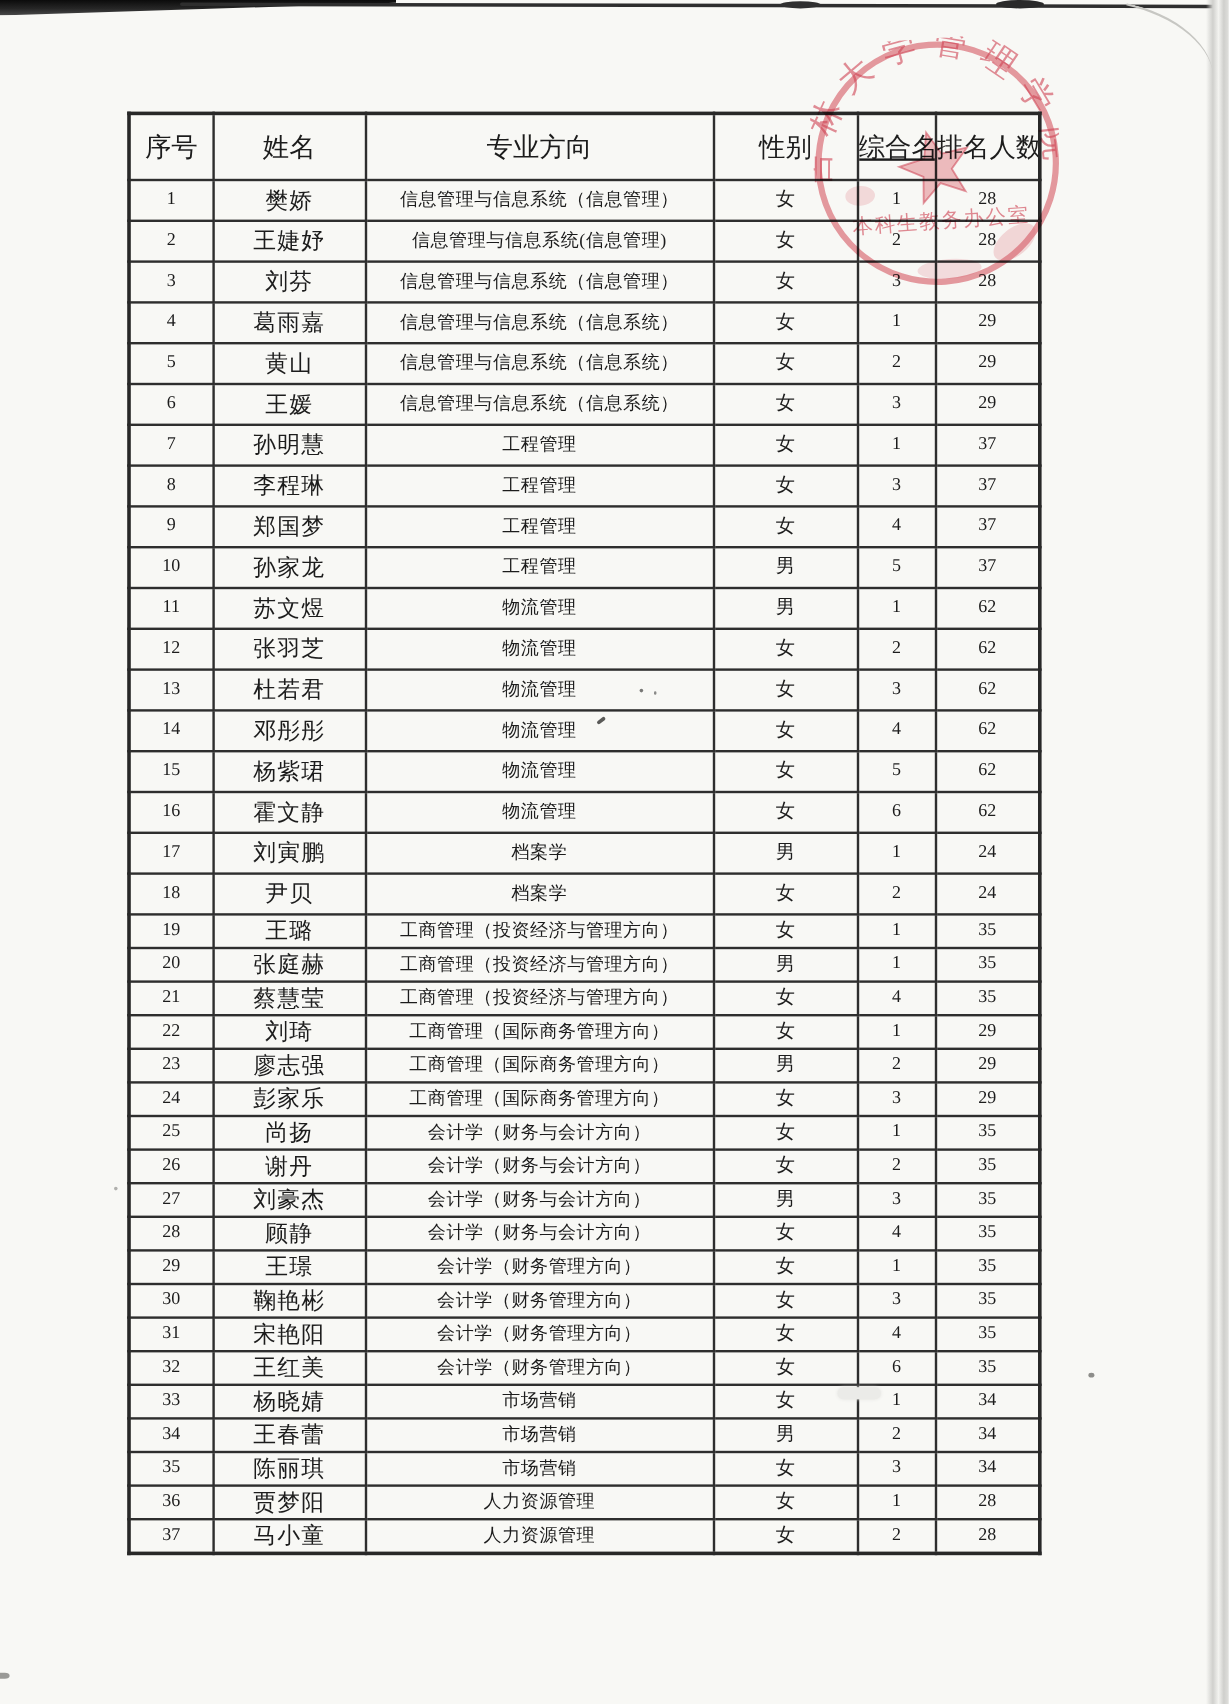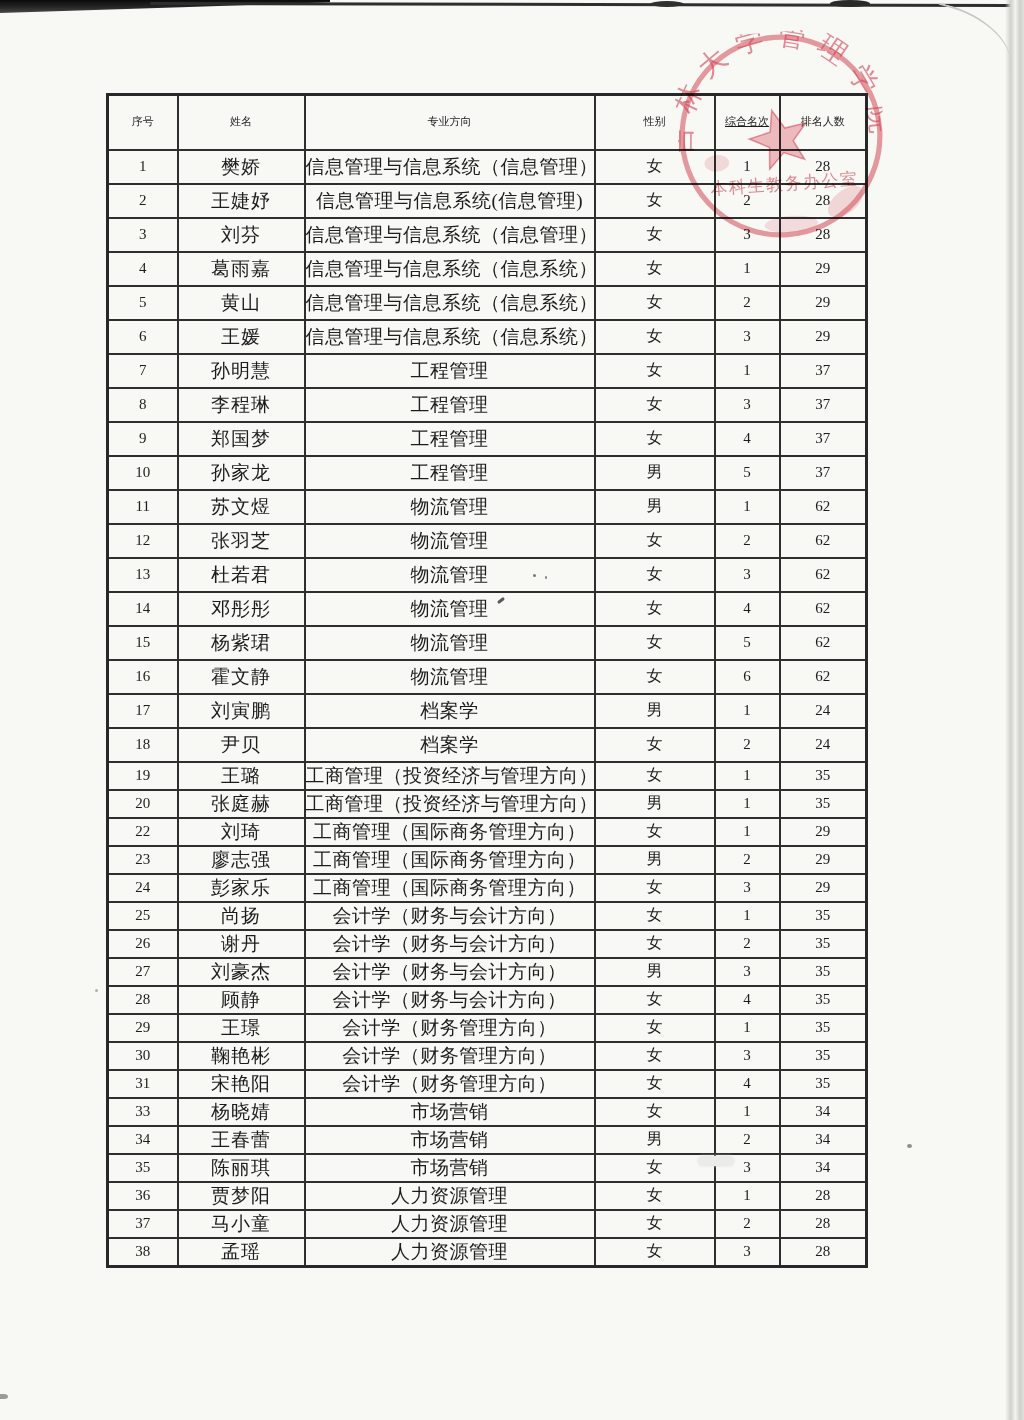--- a/index.html
+++ b/index.html
@@ -44,27 +44,27 @@
   table.rank{
     position:absolute;left:106px;top:93px;width:759px;
     border-collapse:collapse;table-layout:fixed;
     color:#1c1c1c;border:3px solid #282828;
   }
   table.rank th,table.rank td{
     border:2px solid #2e2e2e;text-align:center;vertical-align:middle;
     padding:0;overflow:hidden;white-space:nowrap;
   }
   table.rank thead tr{height:55px;}
-  table.rank th{font-size:11px;font-weight:normal;line-height:1.25;}
+  table.rank th{font-size:22px;font-weight:normal;line-height:1.25;}
   th.wrap{white-space:normal;text-decoration:underline;}
   tr.row-tall{height:34px;}
   tr.row-short{height:28px;}
   td.c-serial{font-size:15px;}
   td.c-name{font-size:19px;letter-spacing:1px;}
-  td.c-major{font-size:19px;letter-spacing:0.5px;}
+  td.c-major{font-size:15px;letter-spacing:0.5px;}
   td.c-gender{font-size:16px;}
   td.c-rank,td.c-cohort{font-size:15px;}
 
   
   .stamp{
     position:absolute;left:678px;top:32px;width:206px;height:208px;
     mix-blend-mode:multiply;transform:rotate(-4deg);pointer-events:none;
   }
 </style>
 </head>
@@ -252,20 +252,28 @@
   </tr>
       <tr class="row-short">
     <td class="c-serial">20</td>
     <td class="c-name">张庭赫</td>
     <td class="c-major">工商管理（投资经济与管理方向）</td>
     <td class="c-gender">男</td>
     <td class="c-rank">1</td>
     <td class="c-cohort">35</td>
   </tr>
       <tr class="row-short">
+    <td class="c-serial">21</td>
+    <td class="c-name">蔡慧莹</td>
+    <td class="c-major">工商管理（投资经济与管理方向）</td>
+    <td class="c-gender">女</td>
+    <td class="c-rank">4</td>
+    <td class="c-cohort">35</td>
+  </tr>
+      <tr class="row-short">
     <td class="c-serial">22</td>
     <td class="c-name">刘琦</td>
     <td class="c-major">工商管理（国际商务管理方向）</td>
     <td class="c-gender">女</td>
     <td class="c-rank">1</td>
     <td class="c-cohort">29</td>
   </tr>
       <tr class="row-short">
     <td class="c-serial">23</td>
     <td class="c-name">廖志强</td>
@@ -332,20 +340,28 @@
   </tr>
       <tr class="row-short">
     <td class="c-serial">31</td>
     <td class="c-name">宋艳阳</td>
     <td class="c-major">会计学（财务管理方向）</td>
     <td class="c-gender">女</td>
     <td class="c-rank">4</td>
     <td class="c-cohort">35</td>
   </tr>
       <tr class="row-short">
+    <td class="c-serial">32</td>
+    <td class="c-name">王红美</td>
+    <td class="c-major">会计学（财务管理方向）</td>
+    <td class="c-gender">女</td>
+    <td class="c-rank">6</td>
+    <td class="c-cohort">35</td>
+  </tr>
+      <tr class="row-short">
     <td class="c-serial">33</td>
     <td class="c-name">杨晓婧</td>
     <td class="c-major">市场营销</td>
     <td class="c-gender">女</td>
     <td class="c-rank">1</td>
     <td class="c-cohort">34</td>
   </tr>
       <tr class="row-short">
     <td class="c-serial">34</td>
     <td class="c-name">王春蕾</td>
@@ -369,28 +385,20 @@
     <td class="c-gender">女</td>
     <td class="c-rank">1</td>
     <td class="c-cohort">28</td>
   </tr>
       <tr class="row-short">
     <td class="c-serial">37</td>
     <td class="c-name">马小童</td>
     <td class="c-major">人力资源管理</td>
     <td class="c-gender">女</td>
     <td class="c-rank">2</td>
-    <td class="c-cohort">28</td>
-  </tr>
-      <tr class="row-short">
-    <td class="c-serial">38</td>
-    <td class="c-name">孟瑶</td>
-    <td class="c-major">人力资源管理</td>
-    <td class="c-gender">女</td>
-    <td class="c-rank">3</td>
     <td class="c-cohort">28</td>
   </tr>
     </tbody>
 </table>
 
 <div class="whiteout"></div>
 <div class="speck sp1"></div>
 <div class="speck sp2"></div>
 <div class="speck sp2b"></div>
 <div class="speck sp3"></div>

